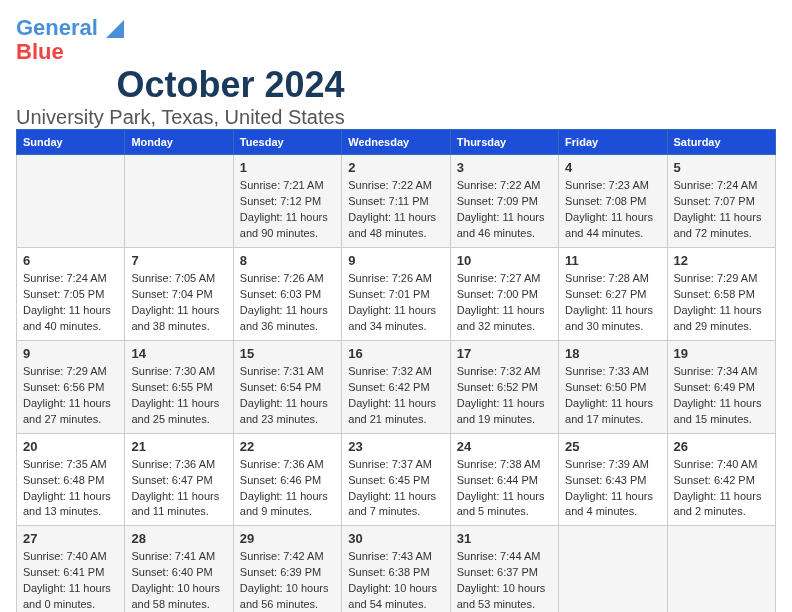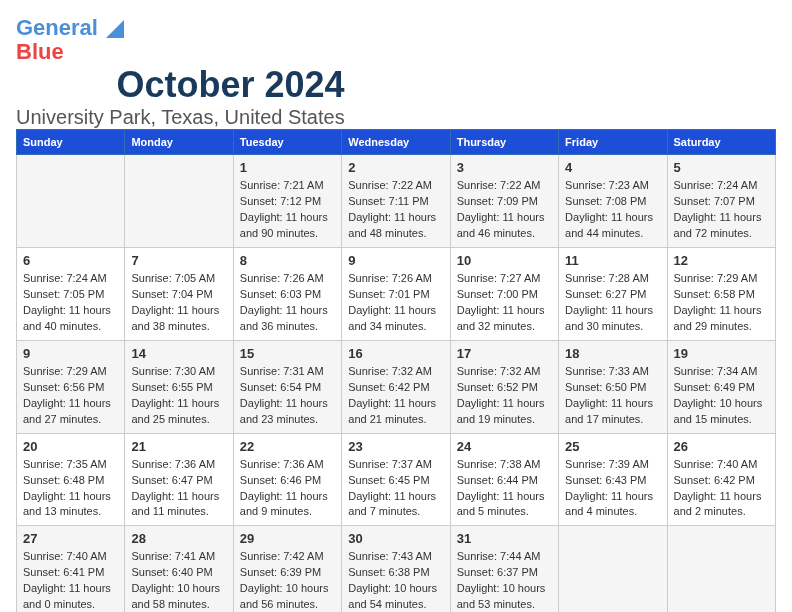--- a/index.html
+++ b/index.html
@@ -263,21 +263,21 @@
             <div>Sunrise: 7:33 AM</div>
             <div>Sunset: 6:50 PM</div>
             <div>Daylight: 11 hours and 17 minutes.</div>
           </div>
         </td>
         <td>
           <div class="day-num">19</div>
           <div class="cell-detail">
             <div>Sunrise: 7:34 AM</div>
             <div>Sunset: 6:49 PM</div>
-            <div>Daylight: 10 hours and 15 minutes.</div>
+            <div>Daylight: 11 hours and 15 minutes.</div>
           </div>
         </td>
       </tr>
       <tr>
         <td>
           <div class="day-num">20</div>
           <div class="cell-detail">
             <div>Sunrise: 7:35 AM</div>
             <div>Sunset: 6:48 PM</div>
             <div>Daylight: 11 hours and 13 minutes.</div>

